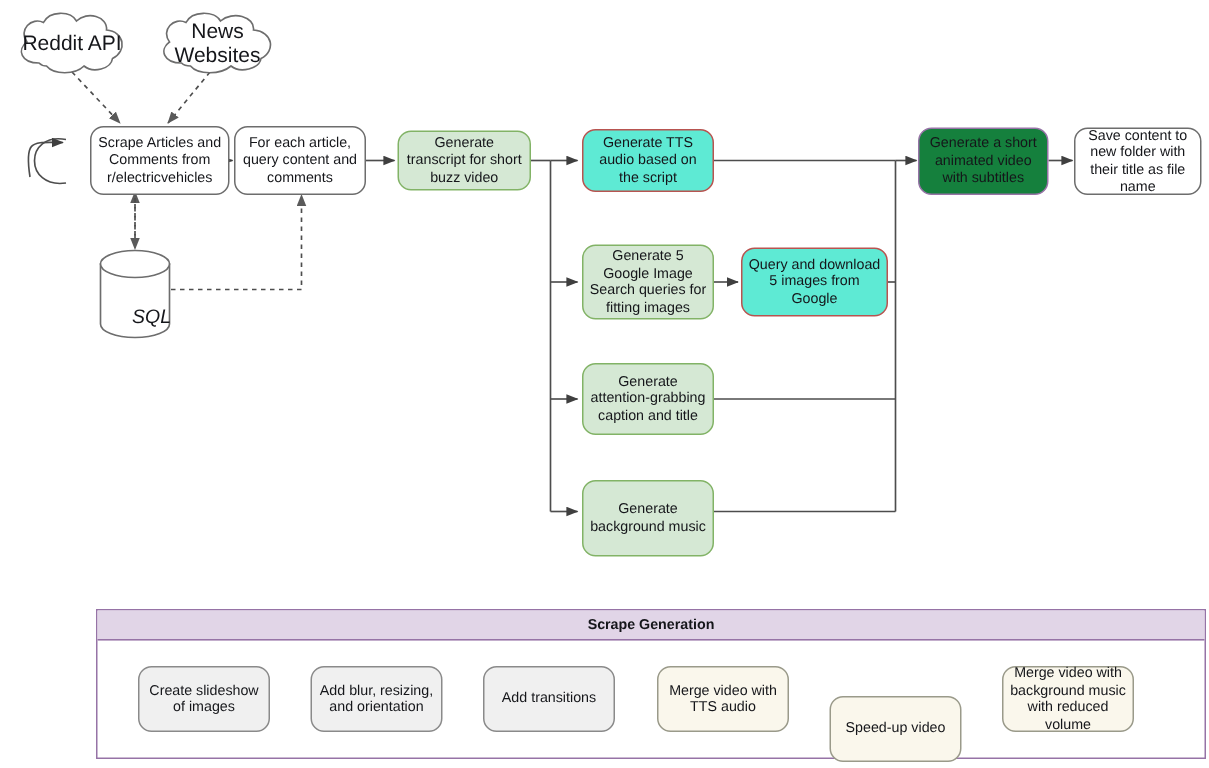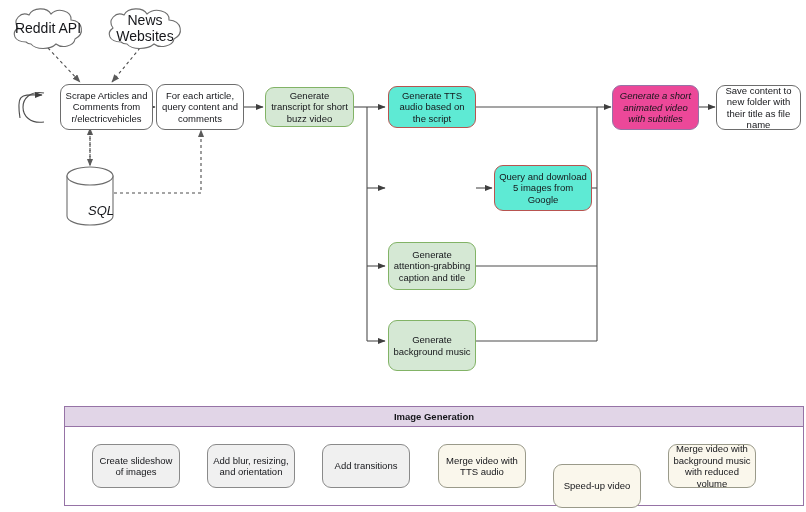--- a/index.html
+++ b/index.html
@@ -16,21 +16,21 @@
     display:flex;align-items:center;justify-content:center;text-align:center;
     border:1px solid #8a8a8a;border-radius:9px;
     font-size:9.5px;line-height:11.5px;color:#15161a;
     padding:2px 4px;background:#ffffff;
   }
   .node span{display:block;width:100%;}
 
   .n-white{background:#ffffff;border-color:#6d6d6d;}
   .n-green{background:#d5e8d4;border-color:#82b366;}
   .n-red{background:#5eead4;border-color:#b85450;}
-  .n-purple{background:#ec4899;border-color:#9673a6;font-style:italic;}
+  .n-purple{background:#15803d;border-color:#9673a6;}
   .n-gray{background:#f0f0f0;border-color:#8a8a8a;}
   .n-cream{background:#faf7ec;border-color:#9a9a8a;}
 
   
   .cloud{position:absolute;}
   .cloud .label{
     position:absolute;left:0;top:0;width:100%;height:100%;
     display:flex;align-items:center;justify-content:center;
     font-size:14px;color:#15161a;text-align:center;
   }
@@ -148,20 +148,23 @@
   </div>
 
   <div class="node n-green" style="left:265px;top:87px;width:89px;height:40px;">
     <span>Generate transcript for short buzz video</span>
   </div>
 
   <div class="node n-red" style="left:388px;top:86px;width:88px;height:42px;">
     <span>Generate TTS audio based on the script</span>
   </div>
 
+  <div class="node n-green" style="left:388px;top:163px;width:88px;height:50px;">
+    <span>Generate 5 Google Image Search queries for fitting images</span>
+  </div>
 
   <div class="node n-red" style="left:494px;top:165px;width:98px;height:46px;">
     <span>Query and download 5 images from Google</span>
   </div>
 
   <div class="node n-green" style="left:388px;top:242px;width:88px;height:48px;justify-content:flex-end;">
     <span>Generate attention-grabbing caption and title</span>
   </div>
 
   <div class="node n-green" style="left:388px;top:320px;width:88px;height:51px;">
@@ -170,21 +173,21 @@
 
   <div class="node n-purple" style="left:612px;top:85px;width:87px;height:45px;">
     <span>Generate a short animated video with subtitles</span>
   </div>
 
   <div class="node n-white" style="left:716px;top:85px;width:85px;height:45px;">
     <span>Save content to new folder with their title as file name</span>
   </div>
 
   <div class="pool" style="left:64px;top:406px;width:740px;height:100px;">
-    <div class="pool-title">Image Generation</div>
+    <div class="pool-title">Scrape Generation</div>
   </div>
 
   <div class="node n-gray" style="left:92px;top:444px;width:88px;height:44px;">
     <span>Create slideshow of images</span>
   </div>
   <div class="node n-gray" style="left:207px;top:444px;width:88px;height:44px;">
     <span>Add blur, resizing, and orientation</span>
   </div>
   <div class="node n-gray" style="left:322px;top:444px;width:88px;height:44px;">
     <span>Add transitions</span>

